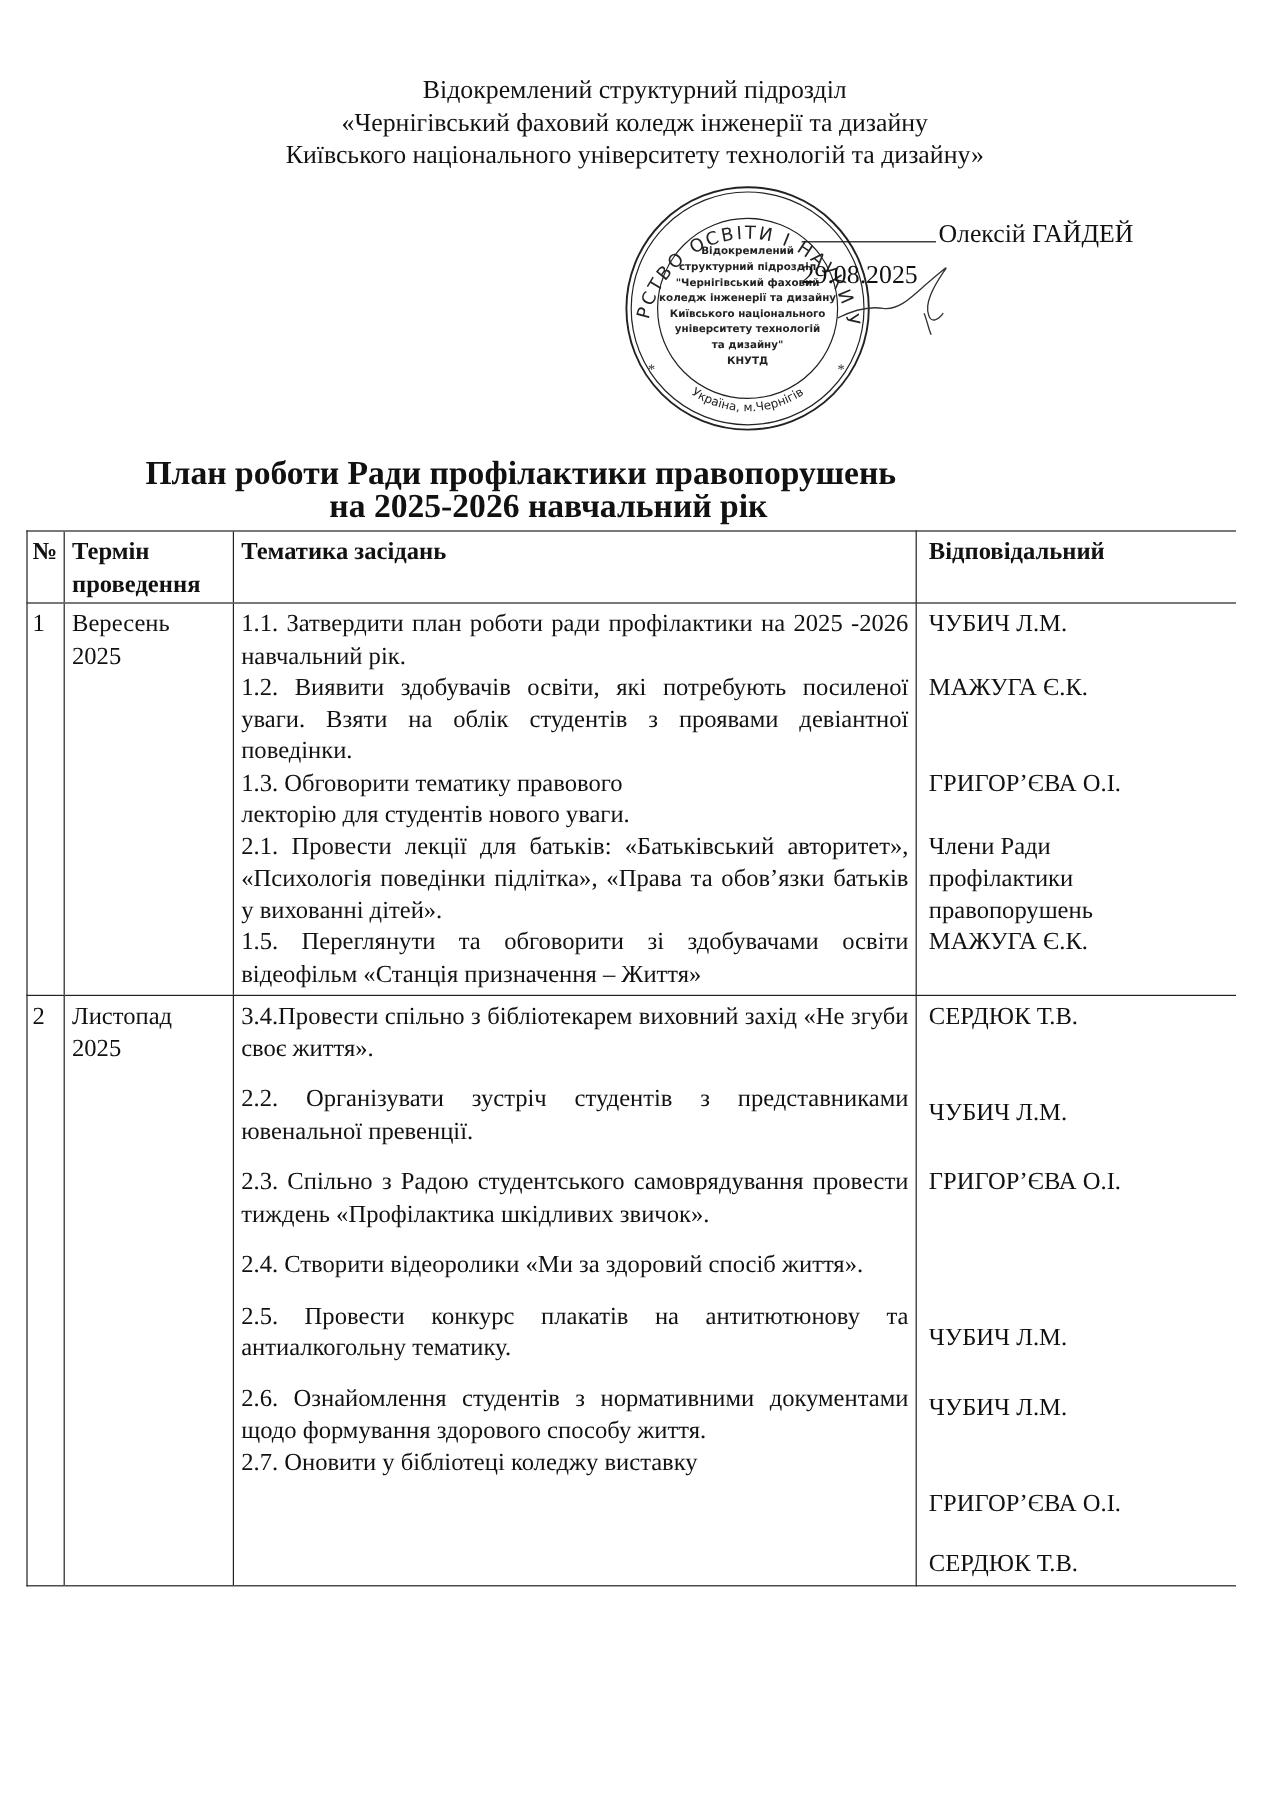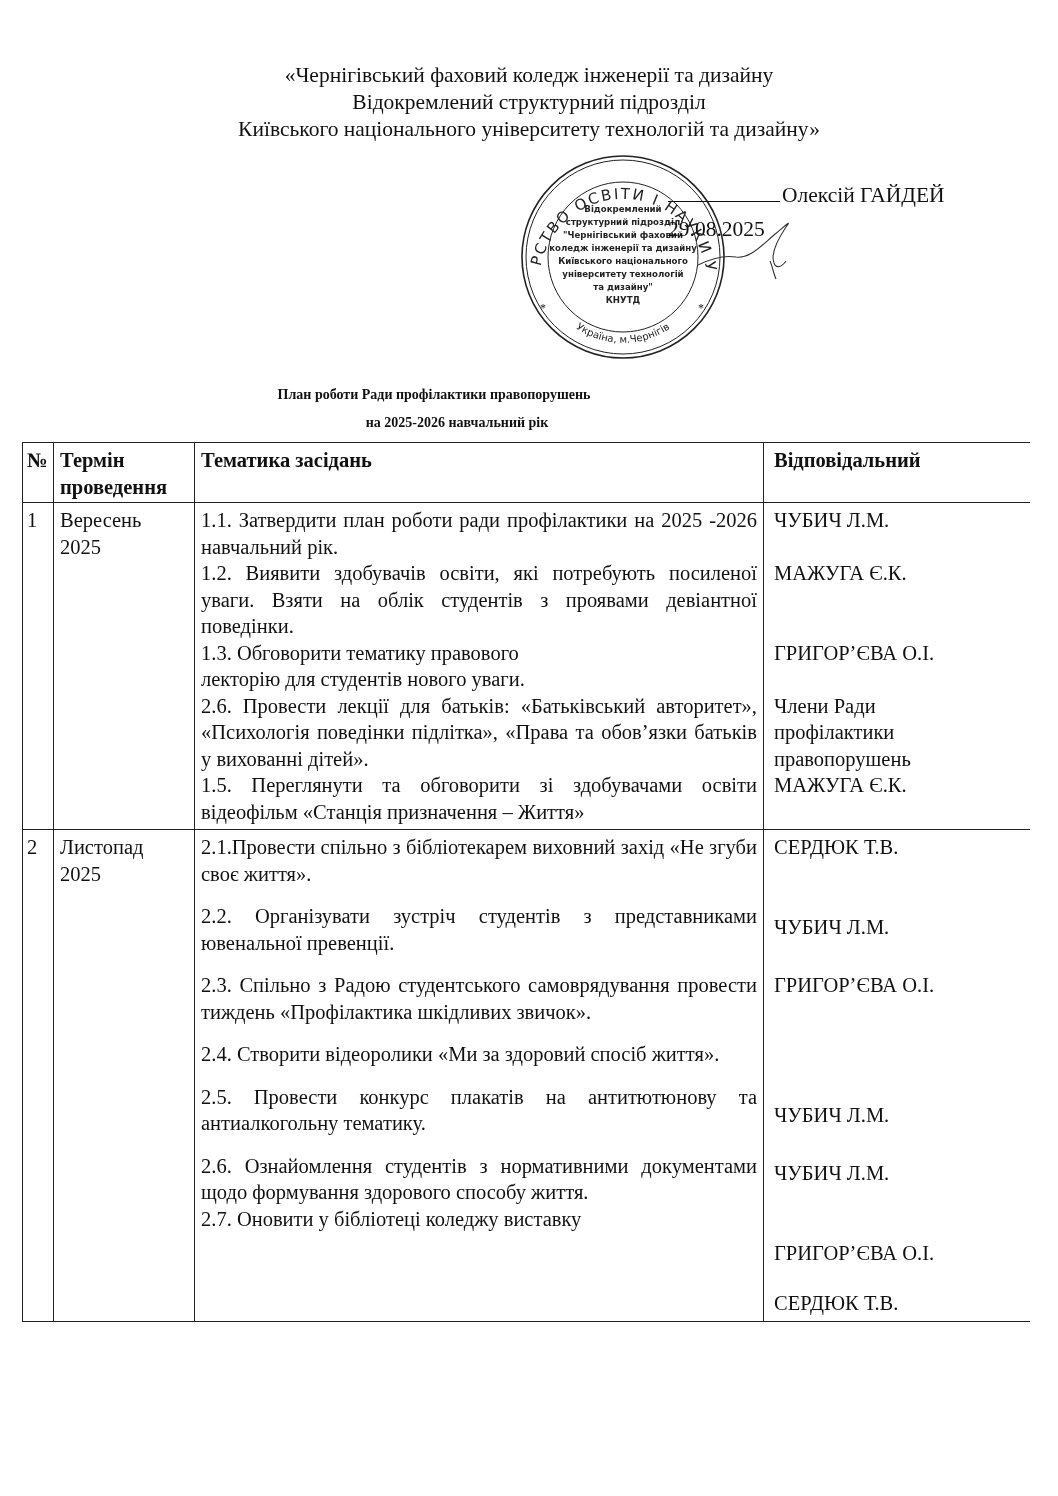--- a/index.html
+++ b/index.html
@@ -19,21 +19,21 @@
   .approval .sig-line {
     display: inline-block; width: 112px; border-bottom: 1px solid #111;
     vertical-align: baseline; margin-right: 2px;
   }
   .approval .sig-row { padding-left: 0; }
   .stamp { position: absolute; left: 518px; top: 152px; width: 210px; height: 210px; }
   .signature { position: absolute; left: 690px; top: 215px; width: 120px; height: 70px; }
 
   .plan-title {
     position: absolute; left: 0; top: 381px; width: 868px; text-align: center;
-    font-weight: bold; font-size: 14px; line-height: 28px;
+    font-weight: bold; font-size: 28px; line-height: 28px;
   }
   .plan-title .t2 { padding-left: 46px; }
 
   table.plan {
     position: absolute; left: 22px; top: 442px; width: 1008px;
     border-collapse: collapse; font-size: 20.5px; line-height: 26.5px;
   }
   table.plan th, table.plan td {
     border-left: 1.5px solid #222; border-top: 1.5px solid #222; border-bottom: 1.5px solid #222;
     vertical-align: top; text-align: left; padding: 4px 6px 4px 6px;
@@ -48,22 +48,22 @@
   .row1 .item { margin: 0; }
   .row2 .item { margin: 0 0 16px 0; }
   .row2 .item:last-child { margin-bottom: 0; }
   .resp { white-space: nowrap; }
   .row1 td { padding-bottom: 40px; }
 </style>
 </head>
 <body>
 
 <div class="org-header">
+  <div>Відокремлений структурний підрозділ</div>
   <div>«Чернігівський фаховий коледж інженерії та дизайну</div>
-  <div>Відокремлений структурний підрозділ</div>
   <div>Київського національного університету технологій та дизайну»</div>
 </div>
 
 <svg class="stamp" viewBox="0 0 210 210">
   <defs>
     <path id="ringTop" d="M 22 118 A 84 84 0 0 1 188 118"></path>
     <path id="ringBottom" d="M 40 160 A 84 84 0 0 0 170 160"></path>
   </defs>
   <circle cx="105" cy="105" r="101" fill="none" stroke="#222" stroke-width="1.6"></circle>
   <circle cx="105" cy="105" r="97" fill="none" stroke="#222" stroke-width="1"></circle>
@@ -118,21 +118,21 @@
       <td class="c-num">1</td>
       <td class="c-term">
         <div>Вересень</div>
         <div>2025</div>
       </td>
       <td class="c-topic">
         <div class="item">1.1. Затвердити  план роботи ради профілактики на 2025 -2026 навчальний рік.</div>
         <div class="item">1.2.  Виявити здобувачів  освіти,  які  потребують посиленої  уваги.  Взяти  на  облік  студентів  з проявами девіантної поведінки.</div>
         <div class="item">1.3. Обговорити  тематику правового</div>
         <div class="item">лекторію для студентів нового уваги.</div>
-        <div class="item">2.6.  Провести  лекції  для  батьків:  «Батьківський авторитет»,  «Психологія  поведінки  підлітка», «Права та обов’язки батьків у вихованні дітей».</div>
+        <div class="item">2.1.  Провести  лекції  для  батьків:  «Батьківський авторитет»,  «Психологія  поведінки  підлітка», «Права та обов’язки батьків у вихованні дітей».</div>
         <div class="item">1.5.  Переглянути  та  обговорити  зі  здобувачами освіти відеофільм «Станція призначення – Життя»</div>
       </td>
       <td class="c-resp">
         <div class="resp">ЧУБИЧ Л.М.</div>
         <div class="resp">&nbsp;</div>
         <div class="resp">МАЖУГА Є.К.</div>
         <div class="resp">&nbsp;</div>
         <div class="resp">&nbsp;</div>
         <div class="resp">ГРИГОР’ЄВА О.І.</div>
         <div class="resp">&nbsp;</div>
@@ -142,21 +142,21 @@
         <div class="resp">МАЖУГА Є.К.</div>
       </td>
     </tr>
     <tr class="row2">
       <td class="c-num">2</td>
       <td class="c-term">
         <div>Листопад</div>
         <div>2025</div>
       </td>
       <td class="c-topic">
-        <div class="item">2.1.Провести  спільно  з  бібліотекарем  виховний захід «Не згуби своє життя».</div>
+        <div class="item">3.4.Провести  спільно  з  бібліотекарем  виховний захід «Не згуби своє життя».</div>
         <div class="item">2.2.     Організувати     зустріч     студентів     з представниками ювенальної превенції.</div>
         <div class="item">2.3.     Спільно     з     Радою     студентського самоврядування провести тиждень «Профілактика шкідливих звичок».</div>
         <div class="item">2.4.         Створити  відеоролики  «Ми  за  здоровий спосіб життя».</div>
         <div class="item">2.5.                    Провести  конкурс  плакатів  на антитютюнову та антиалкогольну тематику.</div>
         <div class="item" style="margin-bottom:0">2.6.  Ознайомлення  студентів  з  нормативними документами щодо формування здорового способу життя.</div>
         <div class="item">2.7.  Оновити  у  бібліотеці  коледжу  виставку</div>
       </td>
       <td class="c-resp">
         <div class="resp" style="height:68px">СЕРДЮК Т.В.</div>
         <div class="resp" style="height:58px;padding-top:12px">ЧУБИЧ Л.М.</div>

